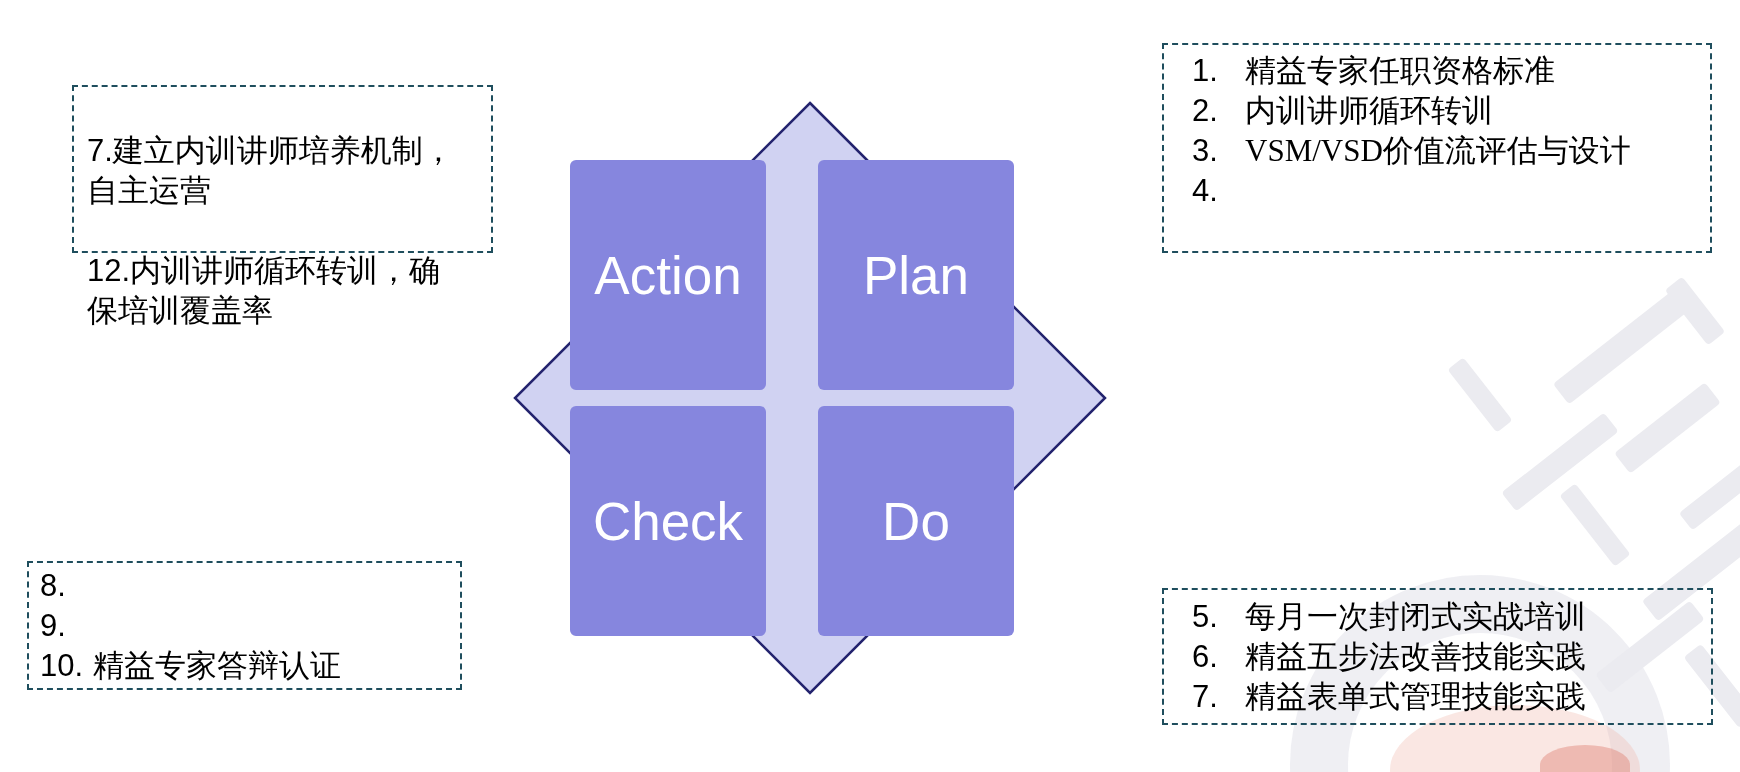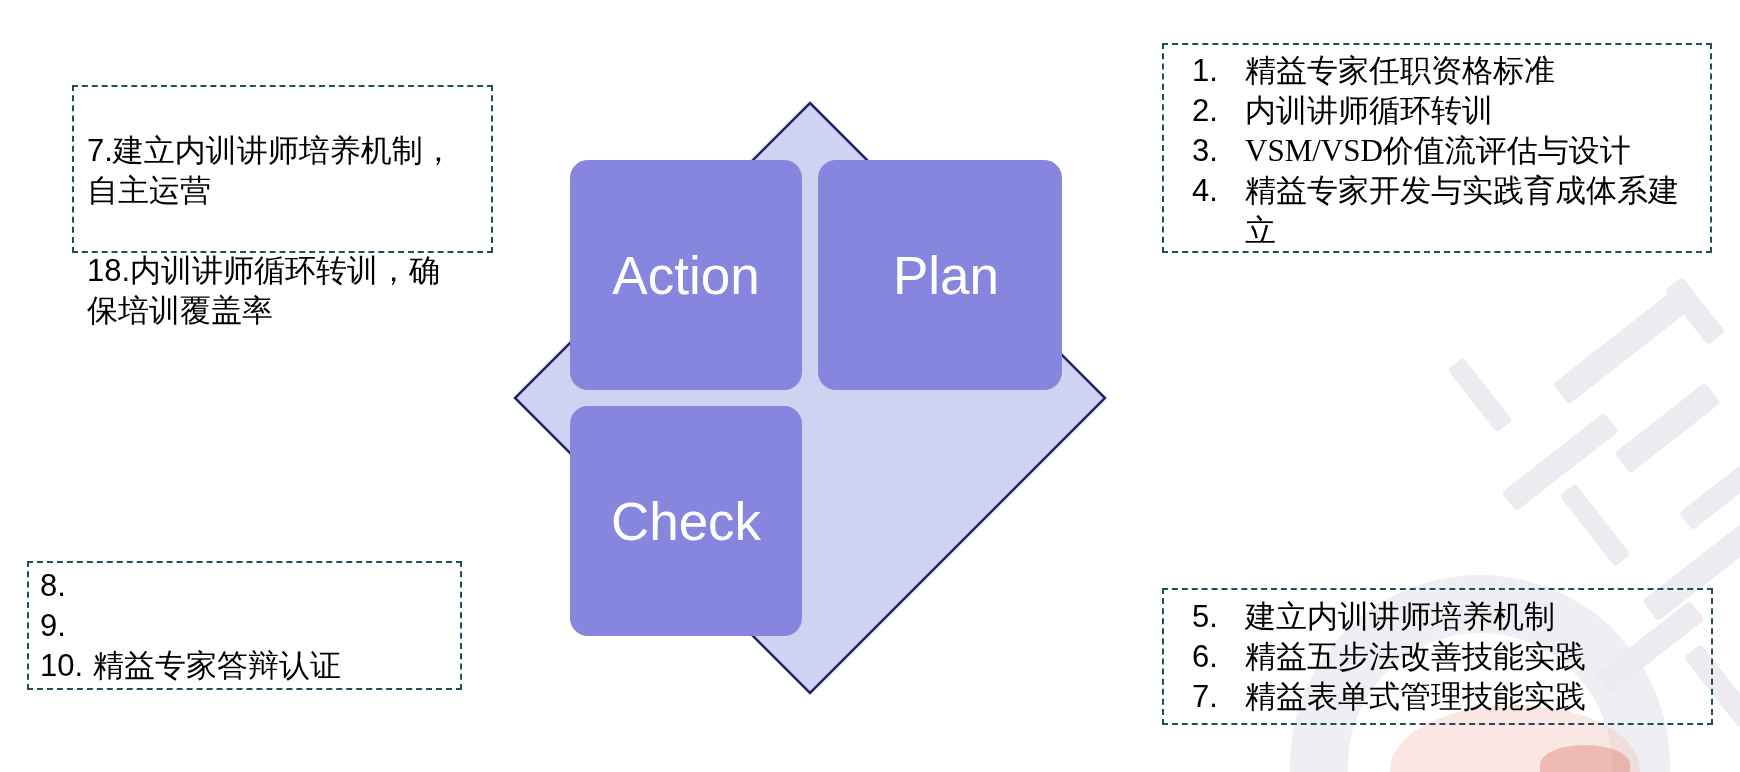--- a/index.html
+++ b/index.html
@@ -11,26 +11,26 @@
   .wm-bar{position:absolute;background:#ebebf0;border-radius:4px;}
   .wm-ring{position:absolute;left:1290px;top:575px;width:380px;height:380px;
            border-radius:50%;border:58px solid rgba(226,226,233,0.55);box-sizing:border-box;}
   .wm-pink{position:absolute;left:1390px;top:705px;width:250px;height:130px;
            background:rgba(240,186,176,0.35);border-radius:50%;}
   .wm-red{position:absolute;left:1540px;top:745px;width:90px;height:40px;
           background:rgba(224,130,118,0.45);border-radius:50% 50% 0 0;}
 
   
   .diamond-svg{position:absolute;left:0;top:0;z-index:1;}
-  .quad{position:absolute;width:232px;height:230px;border-radius:18px;
+  .quad{position:absolute;width:196px;height:230px;border-radius:6px;
         background:var(--square-fill,#8686DE);z-index:2;
         display:flex;align-items:center;justify-content:center;}
   .quad-label{color:#ffffff;font-size:53px;line-height:1;}
   .quad.action{left:570px;top:160px;}
-  .quad.plan{left:818px;top:160px;padding-left:12px;}
+  .quad.plan{left:818px;top:160px;}
   .quad.check{left:570px;top:406px;}
   .quad.do{left:818px;top:406px;}
 
   
   .note-box{position:absolute;border:2px dashed var(--box-border,#1F4E5D);
             box-sizing:border-box;z-index:3;background:transparent;
             font-size:31px;line-height:40px;color:#000;}
   .box-action{left:72px;top:85px;width:421px;height:168px;padding:4px 10px 4px 13px;}
   .box-plan{left:1162px;top:43px;width:550px;height:210px;padding:6px 8px 6px 28px;}
   .box-check{left:27px;top:561px;width:435px;height:129px;padding:3px 8px 3px 11px;}
@@ -68,69 +68,70 @@
 
   <div class="quad action">
     <span class="quad-label">Action</span>
   </div>
   <div class="quad plan">
     <span class="quad-label">Plan</span>
   </div>
   <div class="quad check">
     <span class="quad-label">Check</span>
   </div>
+  <div class="quad do">
+    <span class="quad-label">Do</span>
+  </div>
 
   <div class="note-box box-action">
       <div class="para">
       <span>7.建立内训讲师培养机制，
 自主运营</span>
     </div>
       <div class="para">
-      <span>18.内训讲师循环转训，确
+      <span>12.内训讲师循环转训，确
 保培训覆盖率</span>
     </div>
     </div>
 
   <div class="note-box box-plan">
       <div class="num-row">
       <span class="num-cell">1.</span>
       <span class="txt-cell">精益专家任职资格标准</span>
     </div>
       <div class="num-row">
       <span class="num-cell">2.</span>
       <span class="txt-cell">内训讲师循环转训</span>
     </div>
       <div class="num-row">
       <span class="num-cell">3.</span>
       <span class="txt-cell">VSM/VSD价值流评估与设计</span>
     </div>
       <div class="num-row">
       <span class="num-cell">4.</span>
-      <span class="txt-cell">精益专家开发与实践育成体系建
-立</span>
     </div>
     </div>
 
   <div class="note-box box-check">
       <div class="num-row">
       <span class="num-cell">8.</span>
     </div>
       <div class="num-row">
       <span class="num-cell">9.</span>
     </div>
       <div class="num-row">
       <span class="num-cell">10.</span>
       <span class="txt-cell">精益专家答辩认证</span>
     </div>
     </div>
 
   <div class="note-box box-do">
       <div class="num-row">
       <span class="num-cell">5.</span>
-      <span class="txt-cell">建立内训讲师培养机制</span>
+      <span class="txt-cell">每月一次封闭式实战培训</span>
     </div>
       <div class="num-row">
       <span class="num-cell">6.</span>
       <span class="txt-cell">精益五步法改善技能实践</span>
     </div>
       <div class="num-row">
       <span class="num-cell">7.</span>
       <span class="txt-cell">精益表单式管理技能实践</span>
     </div>
     </div>

